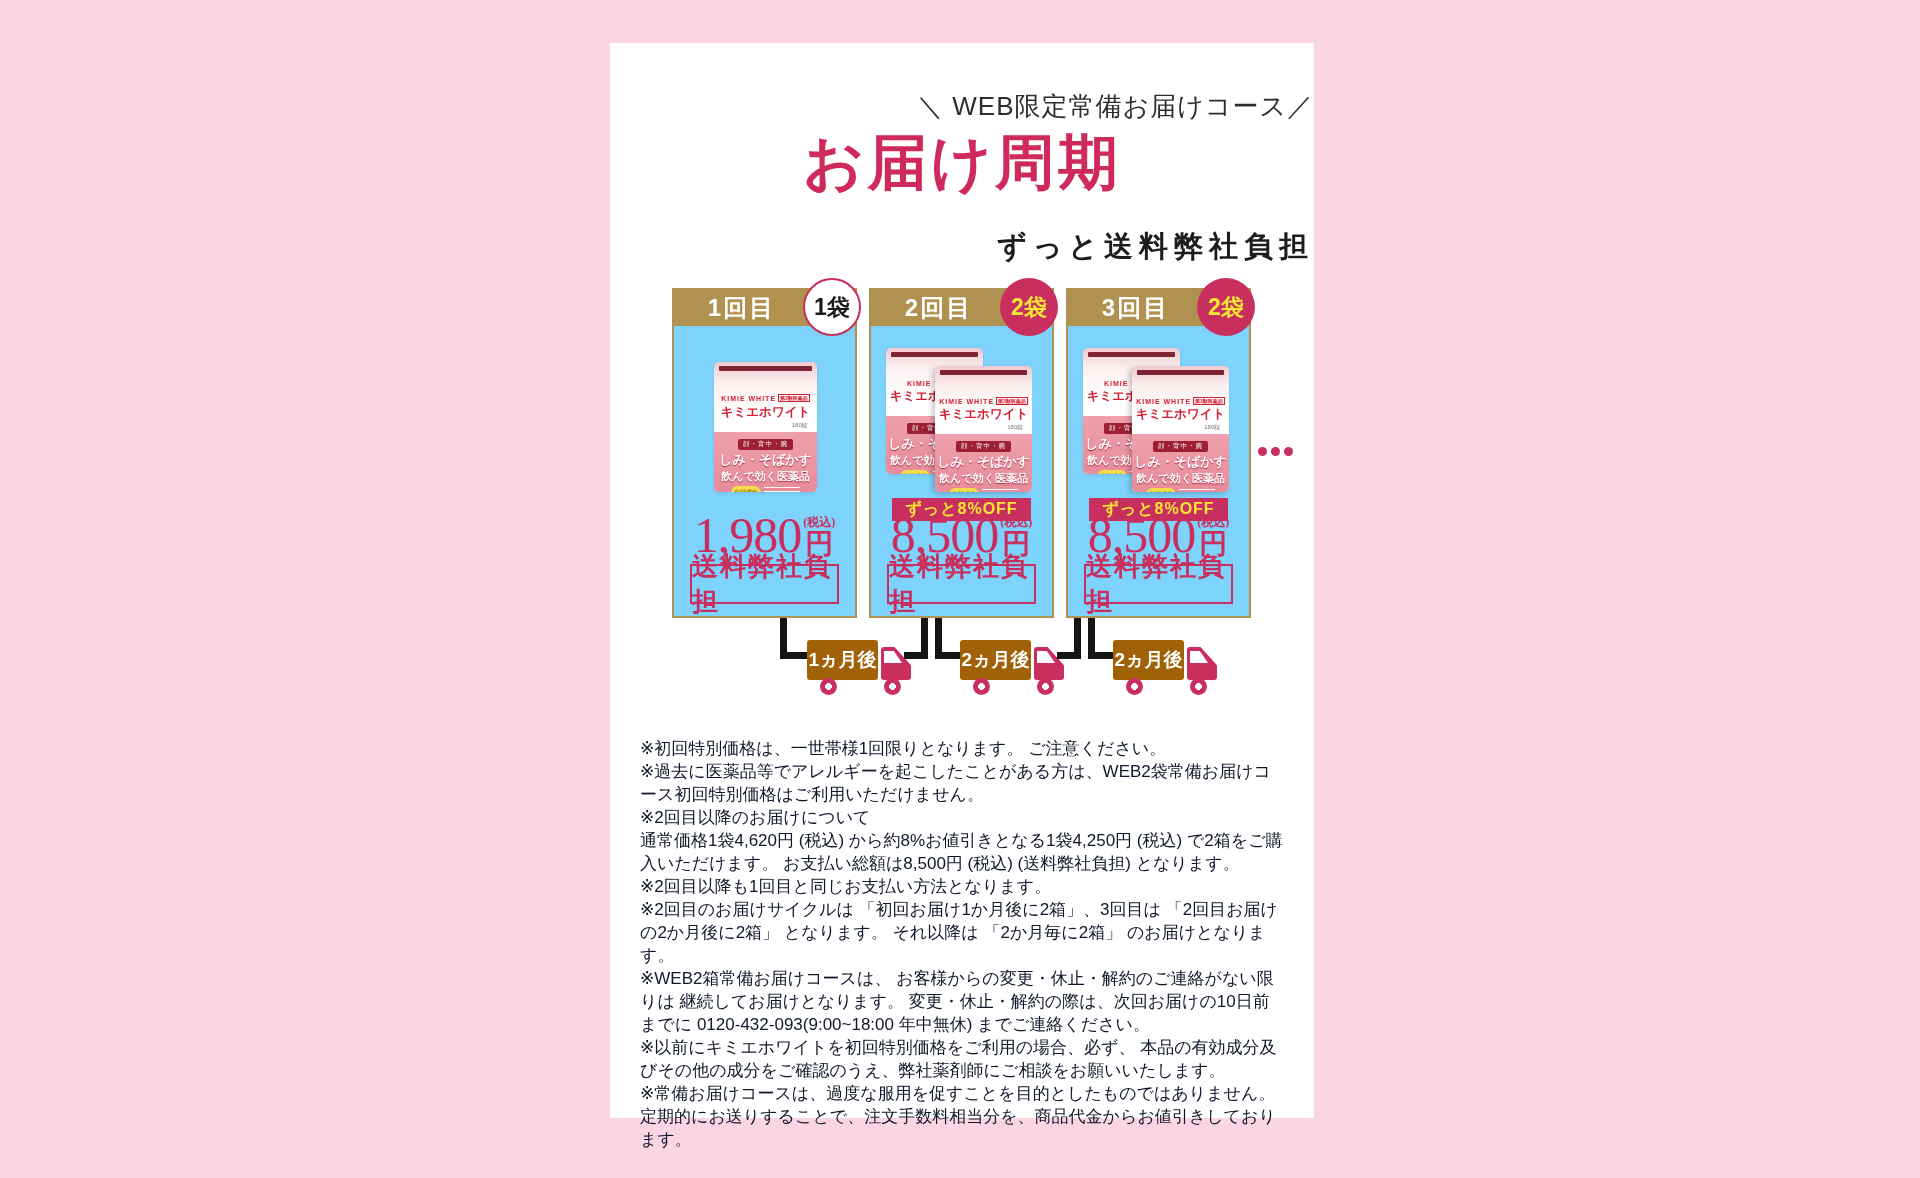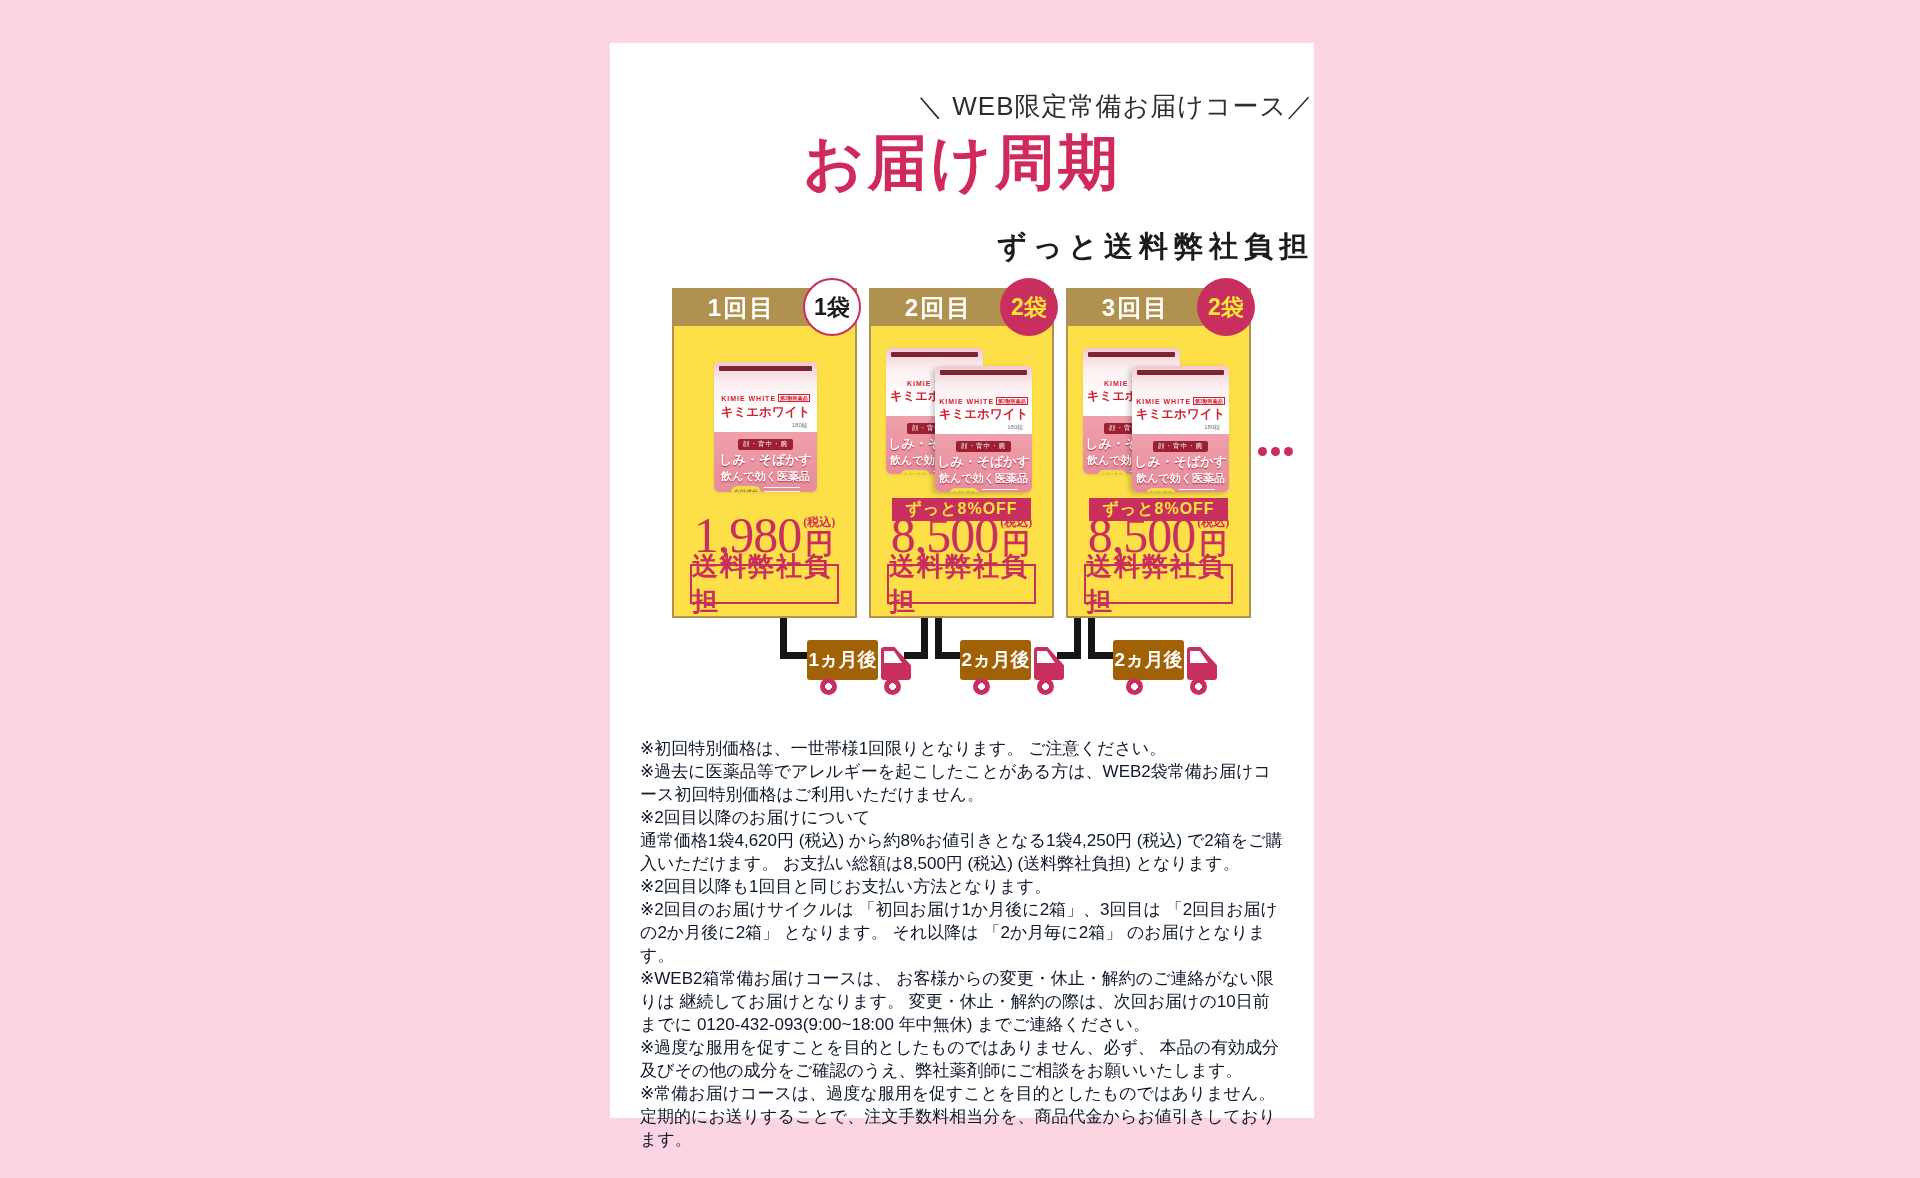--- a/index.html
+++ b/index.html
@@ -14,21 +14,21 @@
   .tagline { position:absolute; top:46px; left:0; width:100%; text-align:right;
     font-size:26px; color:#2d2d2d; letter-spacing:1px; }
   .main-title { position:absolute; top:80px; left:0; width:100%; text-align:center;
     font-family:"Liberation Serif","DejaVu Serif",serif;
     font-size:60px; font-weight:700; color:#d02a5c; letter-spacing:3px; }
   .subtitle { position:absolute; top:184px; left:0; width:100%; text-align:right;
     font-size:29px; font-weight:700; color:#1c1c1c; letter-spacing:6px; }
 
   
   .cards { position:absolute; left:62px; top:245px; display:flex; gap:12px; }
-  .card { position:relative; width:185px; height:330px; background:#fde047;
+  .card { position:relative; width:185px; height:330px; background:#7dd3fc;
     border:2px solid #b09150; box-sizing:border-box; }
   .card-header { height:36px; background:#b09150; color:#fff; font-size:24px; font-weight:700;
     display:flex; align-items:center; justify-content:center; padding-right:46px; letter-spacing:2px; }
   .badge { position:absolute; top:-12px; right:-6px; width:58px; height:58px; border-radius:50%;
     display:flex; align-items:center; justify-content:center; font-size:23px; font-weight:700;
     z-index:3; box-sizing:border-box; }
   .badge.outline { background:#fff; border:2px solid #c92f5e; color:#1a1a1a; }
   .badge.filled  { background:#c92f5e; color:#f6e737; }
 
   
@@ -281,17 +281,17 @@
   </div>
 
   <div class="notes">
     <p>※初回特別価格は、一世帯様1回限りとなります。 ご注意ください。</p>
     <p>※過去に医薬品等でアレルギーを起こしたことがある方は、WEB2袋常備お届けコース初回特別価格はご利用いただけません。</p>
     <p>※2回目以降のお届けについて</p>
     <p>通常価格1袋4,620円 (税込) から約8%お値引きとなる1袋4,250円 (税込) で2箱をご購入いただけます。 お支払い総額は8,500円 (税込) (送料弊社負担) となります。</p>
     <p>※2回目以降も1回目と同じお支払い方法となります。</p>
     <p>※2回目のお届けサイクルは 「初回お届け1か月後に2箱」、3回目は 「2回目お届けの2か月後に2箱」 となります。 それ以降は 「2か月毎に2箱」 のお届けとなります。</p>
     <p>※WEB2箱常備お届けコースは、 お客様からの変更・休止・解約のご連絡がない限りは 継続してお届けとなります。 変更・休止・解約の際は、次回お届けの10日前までに 0120-432-093(9:00~18:00 年中無休) までご連絡ください。</p>
-    <p>※過度な服用を促すことを目的としたものではありません、必ず、 本品の有効成分及びその他の成分をご確認のうえ、弊社薬剤師にご相談をお願いいたします。</p>
+    <p>※以前にキミエホワイトを初回特別価格をご利用の場合、必ず、 本品の有効成分及びその他の成分をご確認のうえ、弊社薬剤師にご相談をお願いいたします。</p>
     <p>※常備お届けコースは、過度な服用を促すことを目的としたものではありません。定期的にお送りすることで、注文手数料相当分を、商品代金からお値引きしております。</p>
   </div>
 
 </div>
 
 </body></html>

